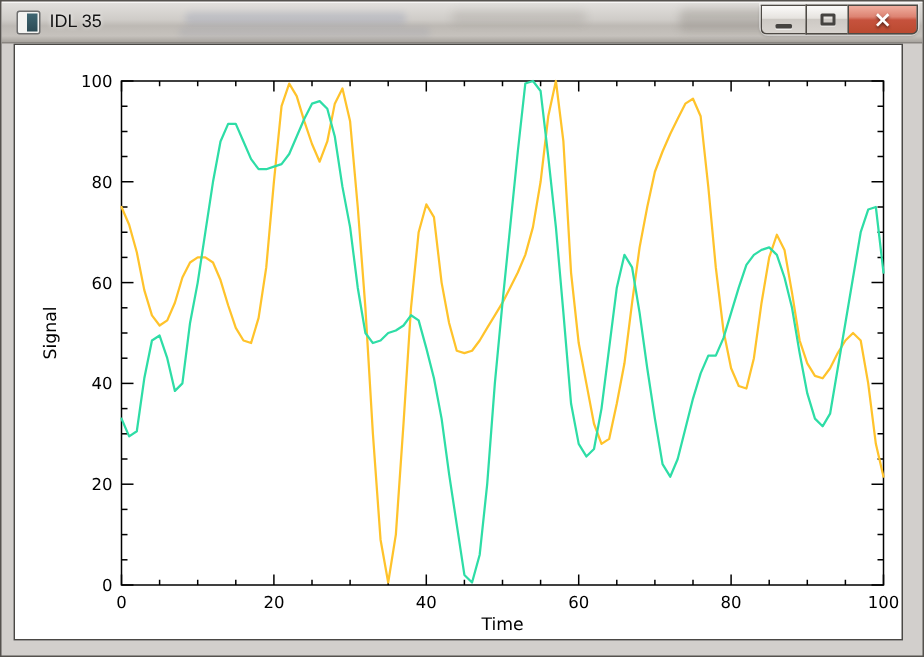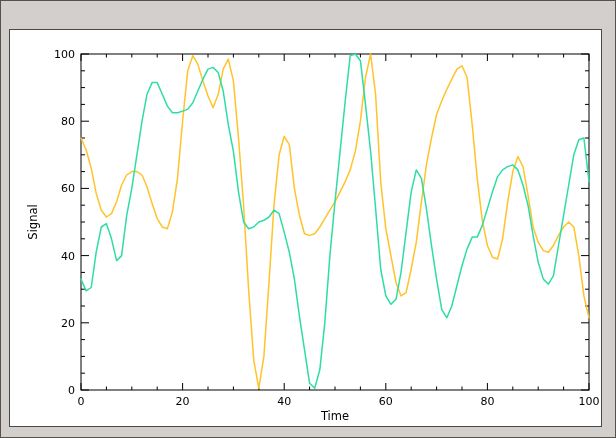--- a/index.html
+++ b/index.html
@@ -66,20 +66,39 @@
   .client svg{display:block;width:591px;height:396px;}
   svg text{font-family:"DejaVu Sans", sans-serif;fill:#000;}
   svg text.tick{font-size:11px;}
   svg text.axis-label{font-size:11.5px;}
 </style>
 </head>
 <body>
 
 <div class="window">
 
+  <div class="titlebar">
+    <div class="smudge s1"></div>
+    <div class="smudge s2"></div>
+    <div class="smudge s3"></div>
+    <div class="smudge s4"></div>
+    <span class="win-icon"></span>
+    <span class="win-title">IDL 35</span>
+    <div class="controls">
+      <button class="cbtn min">
+        <span class="glyph-min"></span>
+      </button>
+      <button class="cbtn max">
+        <span class="glyph-max"></span>
+      </button>
+      <button class="cbtn close">
+        <span class="glyph-x">×</span>
+      </button>
+    </div>
+  </div>
 
   <div class="client">
     <svg xmlns="http://www.w3.org/2000/svg" viewBox="0 0 591 396">
         <line x1="71" y1="360" x2="71" y2="353" stroke="#000000" stroke-width="1"></line>
         <line x1="71" y1="24" x2="71" y2="31" stroke="#000000" stroke-width="1"></line>
         <line x1="96.4" y1="360" x2="96.4" y2="356.5" stroke="#000000" stroke-width="1"></line>
         <line x1="96.4" y1="24" x2="96.4" y2="27.5" stroke="#000000" stroke-width="1"></line>
         <line x1="121.80000000000001" y1="360" x2="121.80000000000001" y2="356.5" stroke="#000000" stroke-width="1"></line>
         <line x1="121.80000000000001" y1="24" x2="121.80000000000001" y2="27.5" stroke="#000000" stroke-width="1"></line>
         <line x1="147.2" y1="360" x2="147.2" y2="356.5" stroke="#000000" stroke-width="1"></line>

